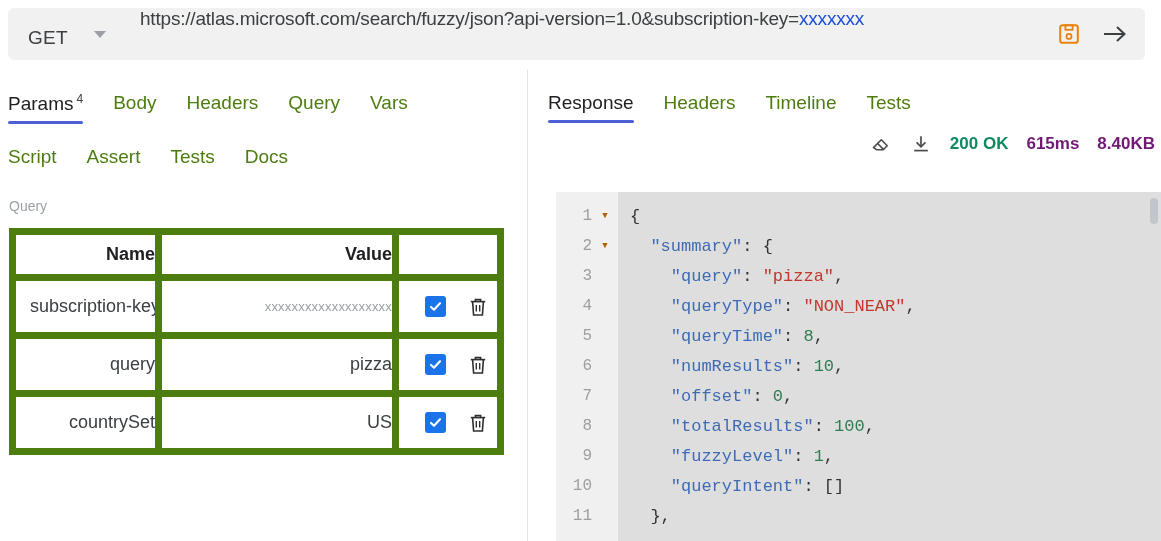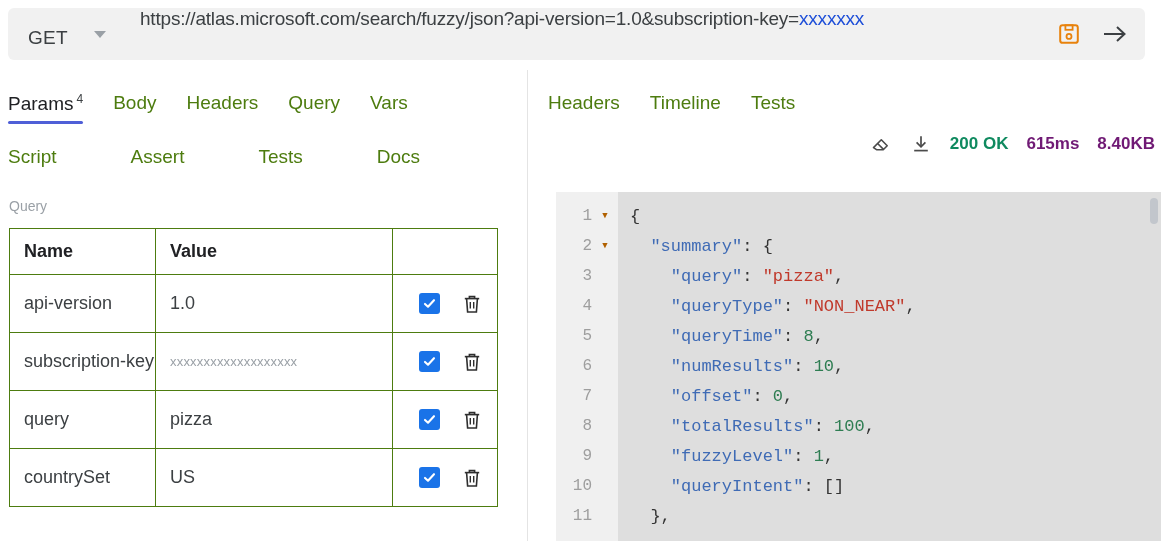--- a/index.html
+++ b/index.html
@@ -39,21 +39,21 @@
   #url-text .masked { color: #1d4ed8; }
   #save-btn { width: 40px; height: 40px; display:flex; align-items:center; justify-content:center; cursor: pointer; }
   #send-btn { width: 52px; height: 40px; display:flex; align-items:center; justify-content:center; cursor: pointer; margin-right: 4px;}
 
   
   #left-panel { position: absolute; left: 0; top: 70px; width: 527px; height: 471px; background: #fff; text-decoration: underline; }
   #divider { position: absolute; left: 527px; top: 70px; width: 1px; height: 471px; background: #e4e4e4; }
 
   .tabrow { display: flex; align-items: flex-start; }
   #tabs-primary { position: absolute; left: 8px; top: 22px; }
-  #tabs-secondary { position: absolute; left: 8px; top: 76px; gap: 44px; }
+  #tabs-secondary { position: absolute; left: 8px; top: 76px; }
   .tab {
     position: relative; font-size: 19px; color: #4d7c0f;
     padding: 0 0 9px 0; margin-right: 30px; cursor: pointer; white-space: nowrap;
   }
   .tab.active { color: #202124; }
   .tab.active::after {
     content: ""; position: absolute; left: 0; right: 0; bottom: 0;
     height: 3px; background: #4f5fd7; border-radius: 2px;
   }
   .tab .badge {
@@ -64,24 +64,24 @@
     position: absolute; left: 9px; top: 128px;
     font-size: 14px; color: #9aa0a6;
   }
 
   
   #params-table {
     position: absolute; left: 9px; top: 158px; width: 488px;
     border-collapse: collapse; table-layout: fixed;
   }
   #params-table th, #params-table td {
-    border: 1px solid #4d7c0f;
+    border: 7px solid #4d7c0f;
     height: 58px; padding: 0 0 0 14px;
     font-size: 18px; color: #3c4043;
-    text-align: left; font-weight: normal;
+    text-align: right; font-weight: normal;
     overflow: hidden; white-space: nowrap;
   }
   #params-table th { font-weight: bold; color: #202124; height: 46px; }
   #params-table col.c-name { width: 146px; }
   #params-table col.c-value { width: 237px; }
   #params-table col.c-act { width: 105px; }
   #params-table td.cell-name { text-overflow: clip; }
   #params-table td.masked-val { color: #9aa0a6; letter-spacing: .2px; font-size: 13px; }
   td.actions { padding: 0; }
   .actions-inner { display: flex; align-items: center; gap: 20px; padding-left: 12px; }
@@ -198,41 +198,20 @@
       </colgroup>
       <thead>
         <tr id="params-head-row">
             <th>Name</th>
             <th>Value</th>
             <th></th>
           </tr>
       </thead>
       <tbody id="params-body">
           <tr>
-            <td class="cell-name">api-version</td>
-            <td>1.0</td>
-            <td class="actions">
-              <div class="actions-inner">
-                <div class="chk" style="background: rgb(26, 115, 232);">
-                  <svg width="13" height="13" viewBox="0 0 13 13">
-                    <path d="M2 6.9 L5 9.7 L11 3.2" stroke="#fff" stroke-width="2.1" fill="none" stroke-linecap="round" stroke-linejoin="round"></path>
-                  </svg>
-                </div>
-                <div class="trash">
-                  <svg width="24" height="24" viewBox="0 0 24 24">
-                    <path d="M4.8 6.6 H19.2" stroke="#2f2f2f" stroke-width="1.6" fill="none"></path>
-                    <path d="M9.4 6.6 V4.6 H14.6 V6.6" stroke="#2f2f2f" stroke-width="1.6" fill="none"></path>
-                    <path d="M6.6 6.6 L7.6 20 H16.4 L17.4 6.6" stroke="#2f2f2f" stroke-width="1.6" fill="none"></path>
-                    <path d="M10.3 10 V16.6 M13.7 10 V16.6" stroke="#2f2f2f" stroke-width="1.4" fill="none"></path>
-                  </svg>
-                </div>
-              </div>
-            </td>
-          </tr>
-          <tr>
             <td class="cell-name">subscription-key</td>
             <td class="masked-val">xxxxxxxxxxxxxxxxxxx</td>
             <td class="actions">
               <div class="actions-inner">
                 <div class="chk" style="background: rgb(26, 115, 232);">
                   <svg width="13" height="13" viewBox="0 0 13 13">
                     <path d="M2 6.9 L5 9.7 L11 3.2" stroke="#fff" stroke-width="2.1" fill="none" stroke-linecap="round" stroke-linejoin="round"></path>
                   </svg>
                 </div>
                 <div class="trash">
@@ -289,20 +268,21 @@
             </td>
           </tr>
         </tbody>
     </table>
 
   </div>
 
   <div id="right-panel">
 
     <div id="tabs-response" class="tabrow">
+        <div class="tab active"><span>Response</span></div>
         <div class="tab"><span>Headers</span></div>
         <div class="tab"><span>Timeline</span></div>
         <div class="tab"><span>Tests</span></div>
       </div>
 
     <div id="resp-meta">
       <span class="ic">
         <svg width="22" height="22" viewBox="0 0 22 22">
           <path d="M3.5 14.6 L11.3 6.8 L17.2 12.7 L13.2 16.7 L6.5 16.7 Z" fill="none" stroke="#4b4b4b" stroke-width="1.6" stroke-linejoin="round"></path>
           <path d="M7.6 10.5 L13.5 16.4" stroke="#4b4b4b" stroke-width="1.6" fill="none"></path>

